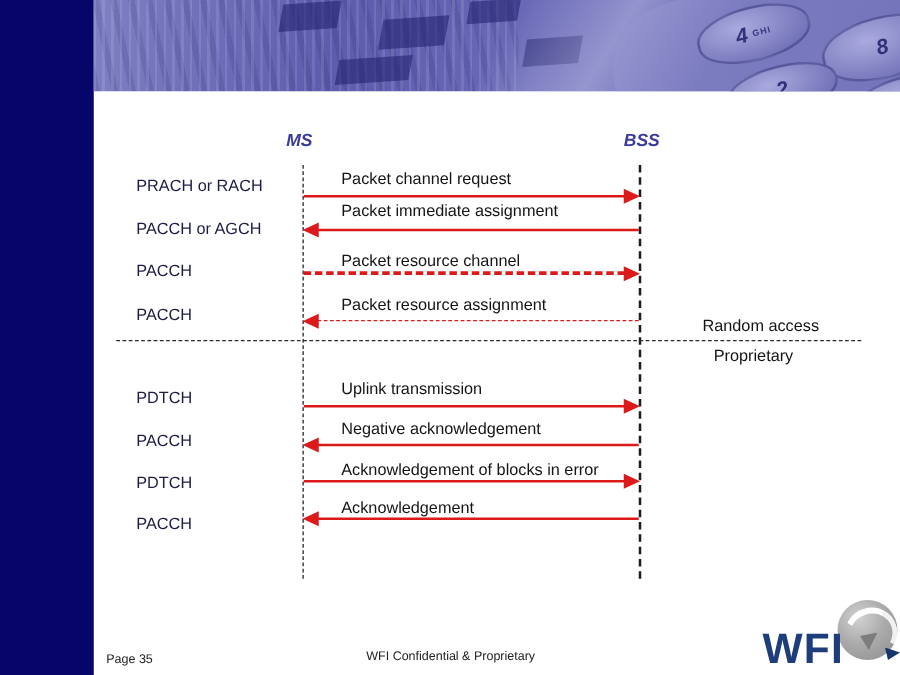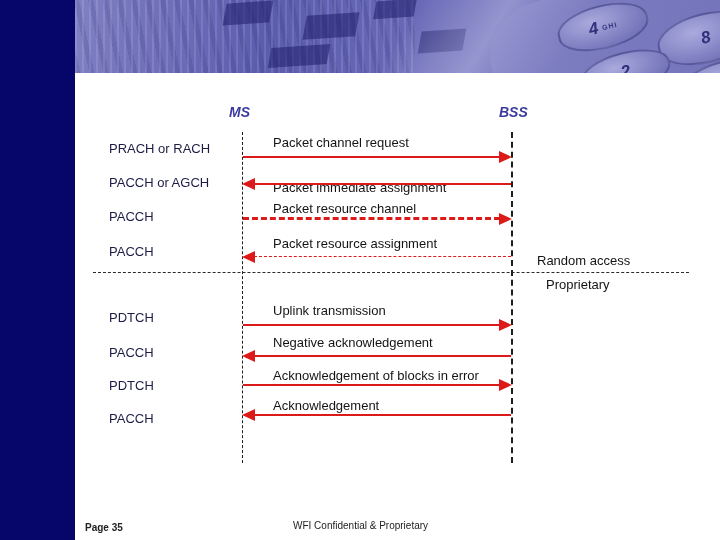--- a/index.html
+++ b/index.html
@@ -51,25 +51,25 @@
   .a-line{position:absolute;top:-1px;}
   .right .a-line{left:0;right:11px;}
   .left  .a-line{left:11px;right:0;}
   .solid .a-line{border-top:2px solid var(--red);}
   .dashed-bold .a-line{border-top:3px dashed var(--red);top:-2px;}
   .dashed-thin .a-line{border-top:1.5px dashed var(--red);}
   .a-head{position:absolute;width:0;height:0;top:-6px;border-top:6px solid transparent;border-bottom:6px solid transparent;}
   .right .a-head{right:-1px;border-left:13px solid var(--red);}
   .left  .a-head{left:-1px;border-right:13px solid var(--red);}
   .separator{position:absolute;left:93px;top:272px;width:596px;height:0;border-top:1.5px dashed #2b2b2b;}
-  .phase{position:absolute;font-size:13px;color:var(--ink);white-space:nowrap;}
+  .phase{position:absolute;font-size:13px;color:var(--ink);white-space:nowrap;margin-left:25px;}
   .phase.above{left:537px;top:253px;}
   .phase.below{left:546px;top:277px;}
   
-  .page-num{position:absolute;left:85px;top:522px;font-size:10px;color:#222;font-weight:bold;}
+  .page-num{position:absolute;left:85px;top:522px;font-size:10px;color:#222;}
   .confidential{position:absolute;left:293px;top:520px;font-size:10px;color:#222;}
   .logo{position:absolute;left:610px;top:480px;width:108px;height:56px;}
   .globe{position:absolute;left:60px;top:0px;width:48px;height:48px;border-radius:50%;
     background:radial-gradient(circle at 36% 30%,#d2d2d2 0%,#ababab 45%,#8c8c8c 100%);}
   .globe-swirl{position:absolute;left:66px;top:6px;width:34px;height:32px;border-radius:50%;
     border-top:5px solid #ffffff;border-right:4px solid rgba(255,255,255,.85);
     border-bottom:4px solid transparent;border-left:4px solid transparent;transform:rotate(-18deg);}
   .globe-land{position:absolute;left:78px;top:26px;width:14px;height:14px;background:#7d7d7d;
     clip-path:polygon(50% 100%,0 20%,100% 0);}
   .globe-tail{position:absolute;left:98px;top:38px;width:12px;height:10px;background:#17366e;
@@ -124,21 +124,21 @@
     <div class="chan" style="top:345px">PACCH</div>
     <div class="chan" style="top:378px">PDTCH</div>
     <div class="chan" style="top:411px">PACCH</div>
 
     <div class="msg-label" style="top:135px">Packet channel request</div>
     <div class="arrow right solid" style="top:157px">
       <div class="a-line"></div>
       <div class="a-head"></div>
     </div>
 
-    <div class="msg-label" style="top:180px">Packet immediate assignment</div>
+    <div class="msg-label" style="top:161px">Packet immediate assignment</div>
     <div class="arrow left solid" style="top:184px">
       <div class="a-line"></div>
       <div class="a-head"></div>
     </div>
 
     <div class="msg-label" style="top:201px">Packet resource channel</div>
     <div class="arrow right dashed-bold" style="top:219px">
       <div class="a-line"></div>
       <div class="a-head"></div>
     </div>
@@ -175,14 +175,21 @@
     <div class="arrow left solid" style="top:415px">
       <div class="a-line"></div>
       <div class="a-head"></div>
     </div>
 
   </div>
 
   <div class="page-num">Page 35</div>
   <div class="confidential">WFI Confidential &amp; Proprietary</div>
 
+  <div class="logo">
+    <div class="globe"></div>
+    <div class="globe-swirl"></div>
+    <div class="globe-land"></div>
+    <div class="globe-tail"></div>
+    <div class="logo-text">WFI</div>
+  </div>
 
 </div>
 
 </body></html>

